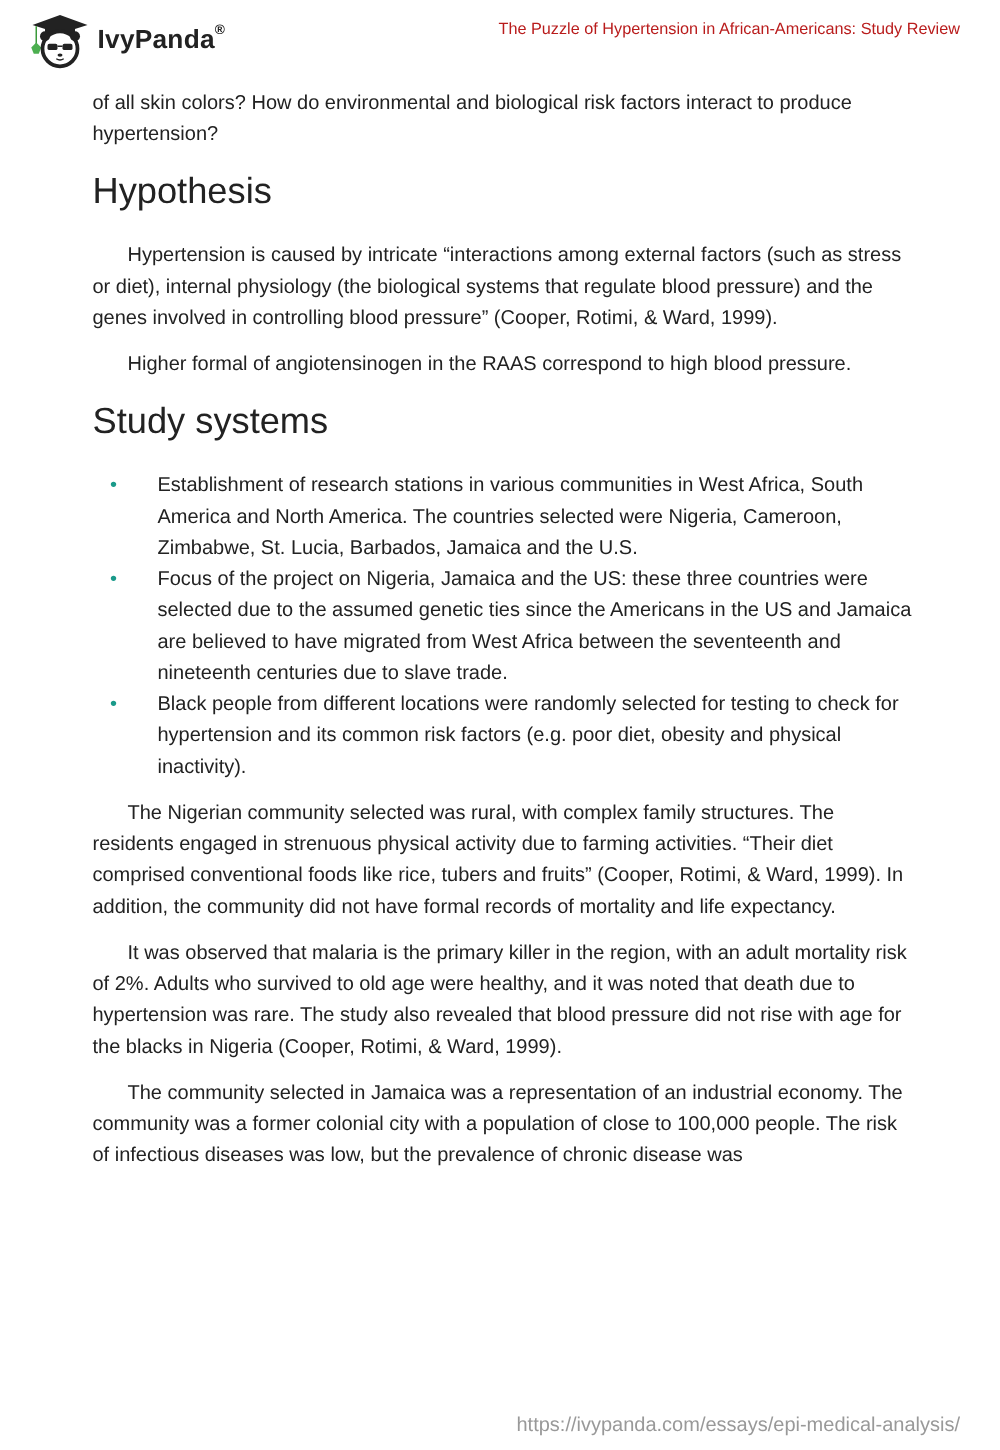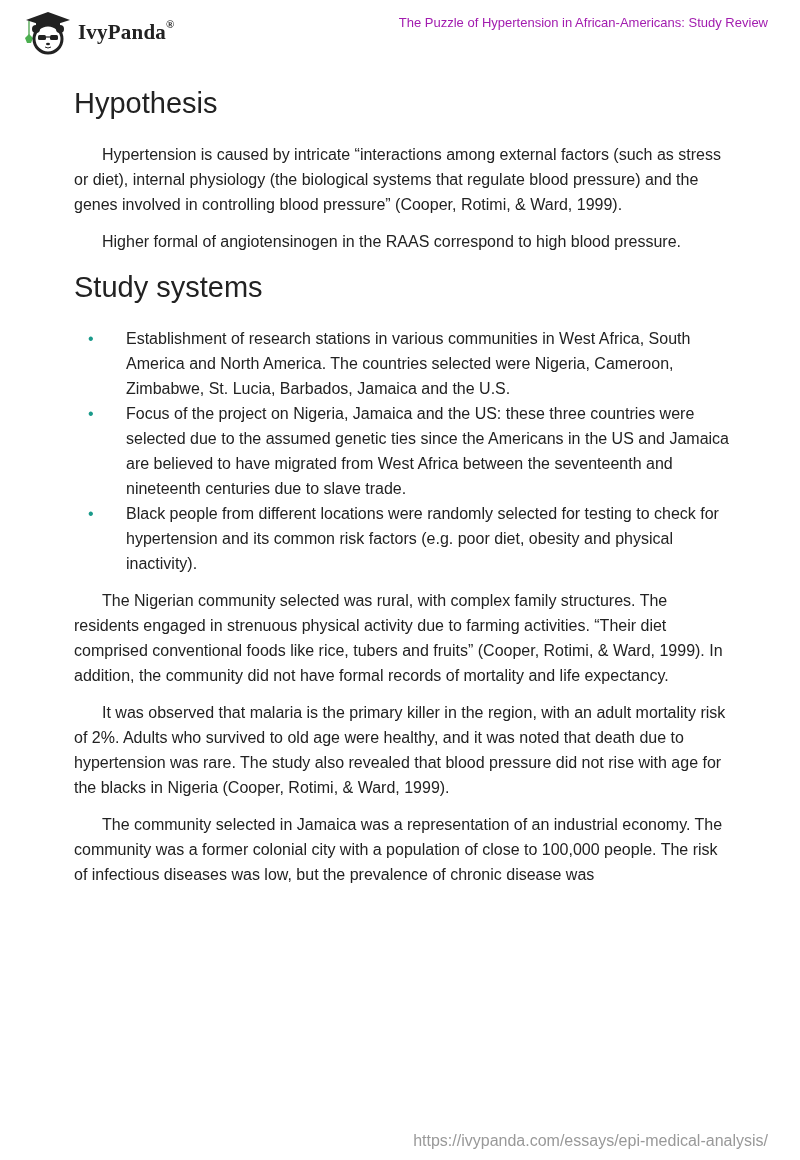--- a/index.html
+++ b/index.html
@@ -1,23 +1,23 @@
 <!DOCTYPE html>
 <html><head>
 <meta charset="utf-8">
 <style>
   html, body { margin: 0; padding: 0; background: #ffffff; }
   body { width: 800px; height: 1160px; position: relative; overflow: hidden;
          font-family: "Liberation Sans", sans-serif; color: #222222; }
   .header { position: absolute; left: 0; top: 0; width: 800px; height: 60px; }
   .logo { position: absolute; left: 18px; top: 8px; display: flex; align-items: center; }
   .logo svg { width: 56px; height: 48px; }
-  .logo-text { font-family: Liberation Serif, serif; font-weight: bold; font-size: 21px; color: #222; margin-left: 4px; letter-spacing: 0.2px; text-align: center; }
+  .logo-text { font-family: Liberation Sans, sans-serif; font-weight: bold; font-size: 21px; color: #222; margin-left: 4px; letter-spacing: 0.2px; text-align: center; }
   .logo-text sup { font-size: 11px; vertical-align: top; position: relative; top: -2px; }
-  .doc-title { position: absolute; right: 32px; top: 15px; font-size: 13px; color: #a21caf; }
+  .doc-title { position: absolute; right: 32px; top: 15px; font-size: 13px; color: #b91c1c; }
   .content { position: absolute; left: 74px; top: 70px; width: 660px; }
   p { font-size: 16px; line-height: 25px; margin: 0 0 12px 0; }
   p.indent { text-indent: 28px; }
   h2 { font-size: 29px; font-weight: normal; margin: 16px 0 22px 0; line-height: 34px; color: #222; }
   ul { list-style: none; margin: 0 0 12px 0; padding: 0; }
   ul li { position: relative; padding-left: 52px; font-size: 16px; line-height: 25px; }
   ul li .bullet { position: absolute; left: 14px; top: 0; color: #1a9a8a; font-size: 16px; }
   .footer-url { position: absolute; right: 32px; bottom: 10px; font-size: 16px; color: #999999; }
 </style>
 </head>
@@ -38,20 +38,21 @@
       <line x1="28" y1="29" x2="32" y2="29" stroke="#222" stroke-width="1.2"></line>
       <ellipse cx="30" cy="36" rx="2" ry="1.3" fill="#222"></ellipse>
       <path d="M27,39 Q30,41 33,39" stroke="#222" stroke-width="1" fill="none"></path>
     </svg>
     <span class="logo-text"><span>IvyPanda</span><sup>®</sup></span>
   </div>
   <div class="doc-title">The Puzzle of Hypertension in African-Americans: Study Review</div>
 </div>
 
 <div class="content">
+  <p>of all skin colors? How do environmental and biological risk factors interact to produce hypertension?</p>
 
   <h2>Hypothesis</h2>
   <p class="indent">Hypertension is caused by intricate “interactions among external factors (such as stress or diet), internal physiology (the biological systems that regulate blood pressure) and the genes involved in controlling blood pressure” (Cooper, Rotimi, &amp; Ward, 1999).</p>
   <p class="indent">Higher formal of angiotensinogen in the RAAS correspond to high blood pressure.</p>
 
   <h2>Study systems</h2>
   <ul>
     <li><span class="bullet">•</span><span>Establishment of research stations in various communities in West Africa, South America and North America. The countries selected were Nigeria, Cameroon, Zimbabwe, St. Lucia, Barbados, Jamaica and the U.S.</span></li>
     <li><span class="bullet">•</span><span>Focus of the project on Nigeria, Jamaica and the US: these three countries were selected due to the assumed genetic ties since the Americans in the US and Jamaica are believed to have migrated from West Africa between the seventeenth and nineteenth centuries due to slave trade.</span></li>
     <li><span class="bullet">•</span><span>Black people from different locations were randomly selected for testing to check for hypertension and its common risk factors (e.g. poor diet, obesity and physical inactivity).</span></li>

